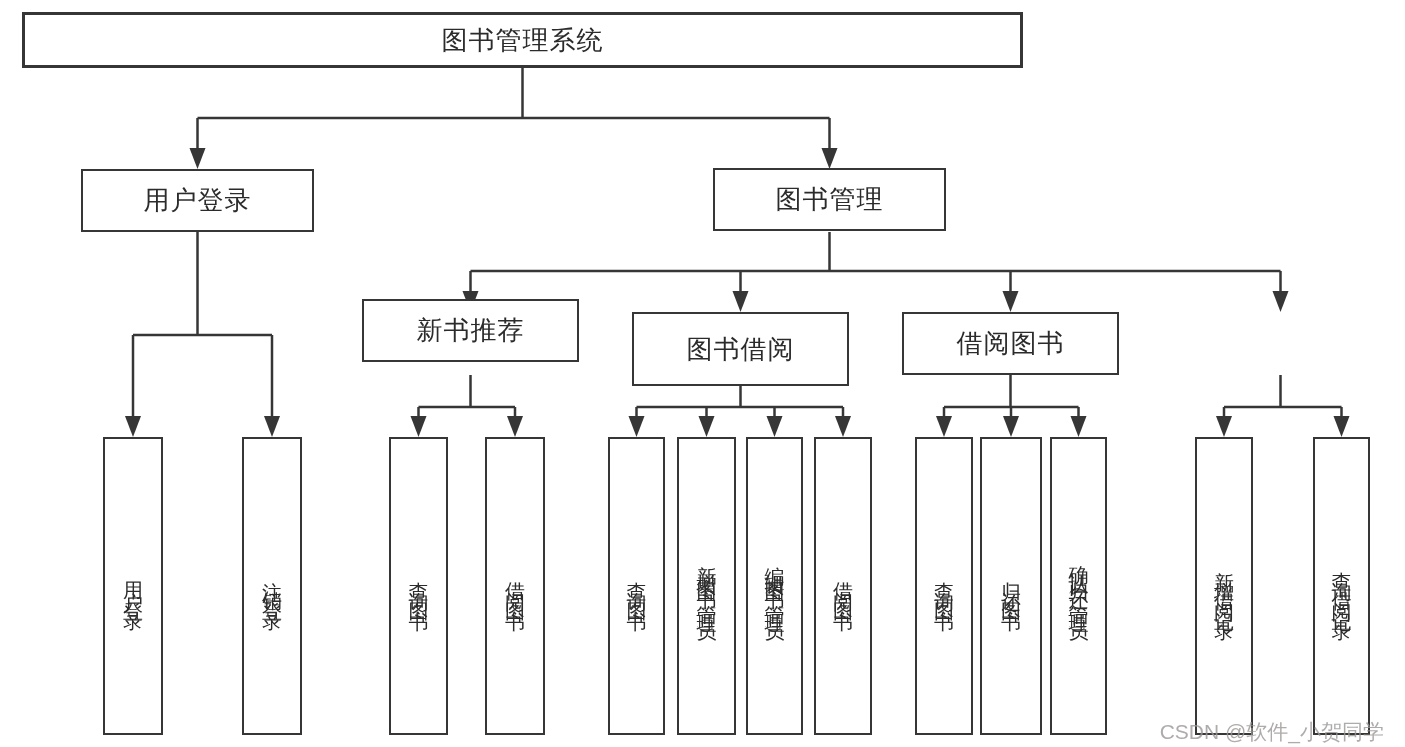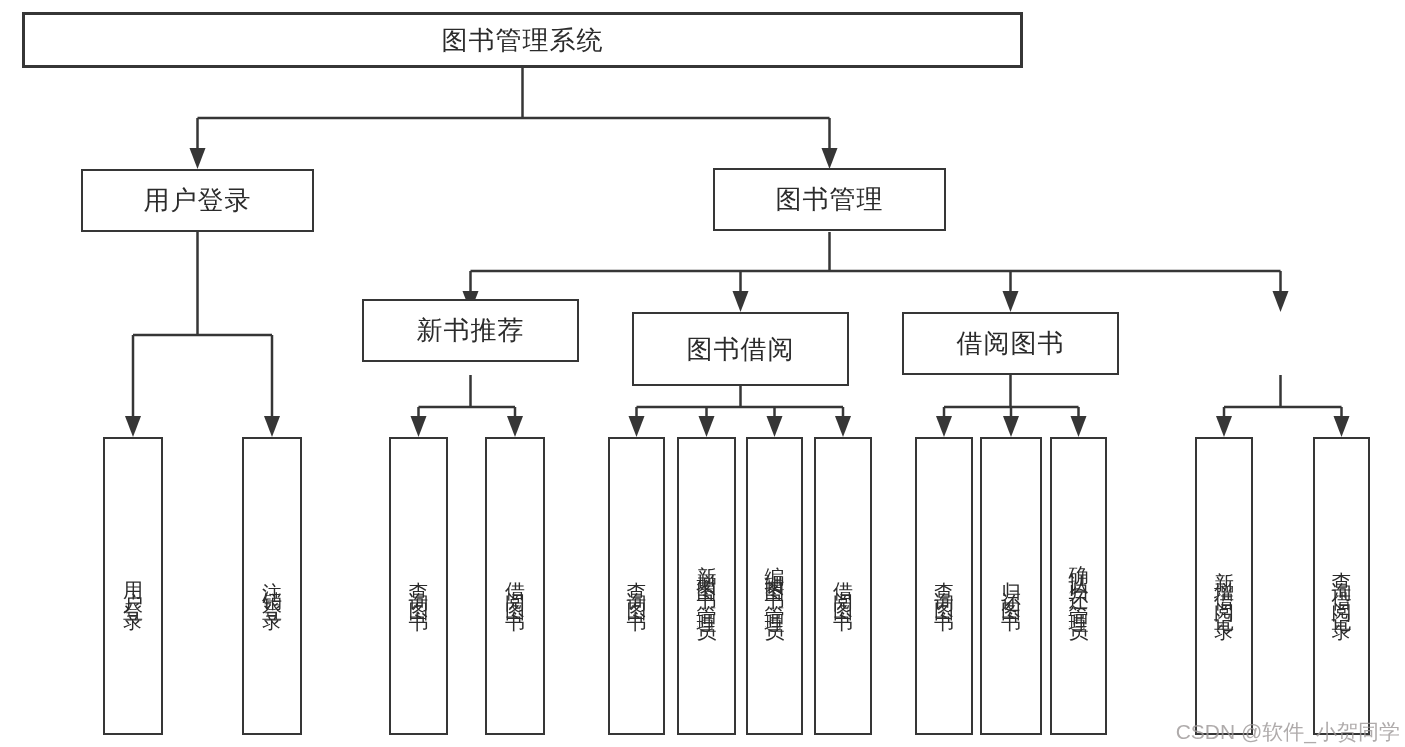--- a/index.html
+++ b/index.html
@@ -39,21 +39,21 @@
     writing-mode: vertical-rl;
     text-orientation: mixed;
     font-size: 20px;
     letter-spacing: 10px;
     line-height: 1.05;
     white-space: nowrap;
   }
   .leaf.long .v-label { letter-spacing: 8px; font-size: 20px; }
   #watermark {
     position: absolute;
-    right: 5px;
+    right: 21px;
     bottom: 1px;
     font-size: 21px;
     color: rgba(158, 152, 152, 0.82);
     z-index: 5;
     white-space: nowrap;
   }
 </style>
 </head>
 <body>
 

